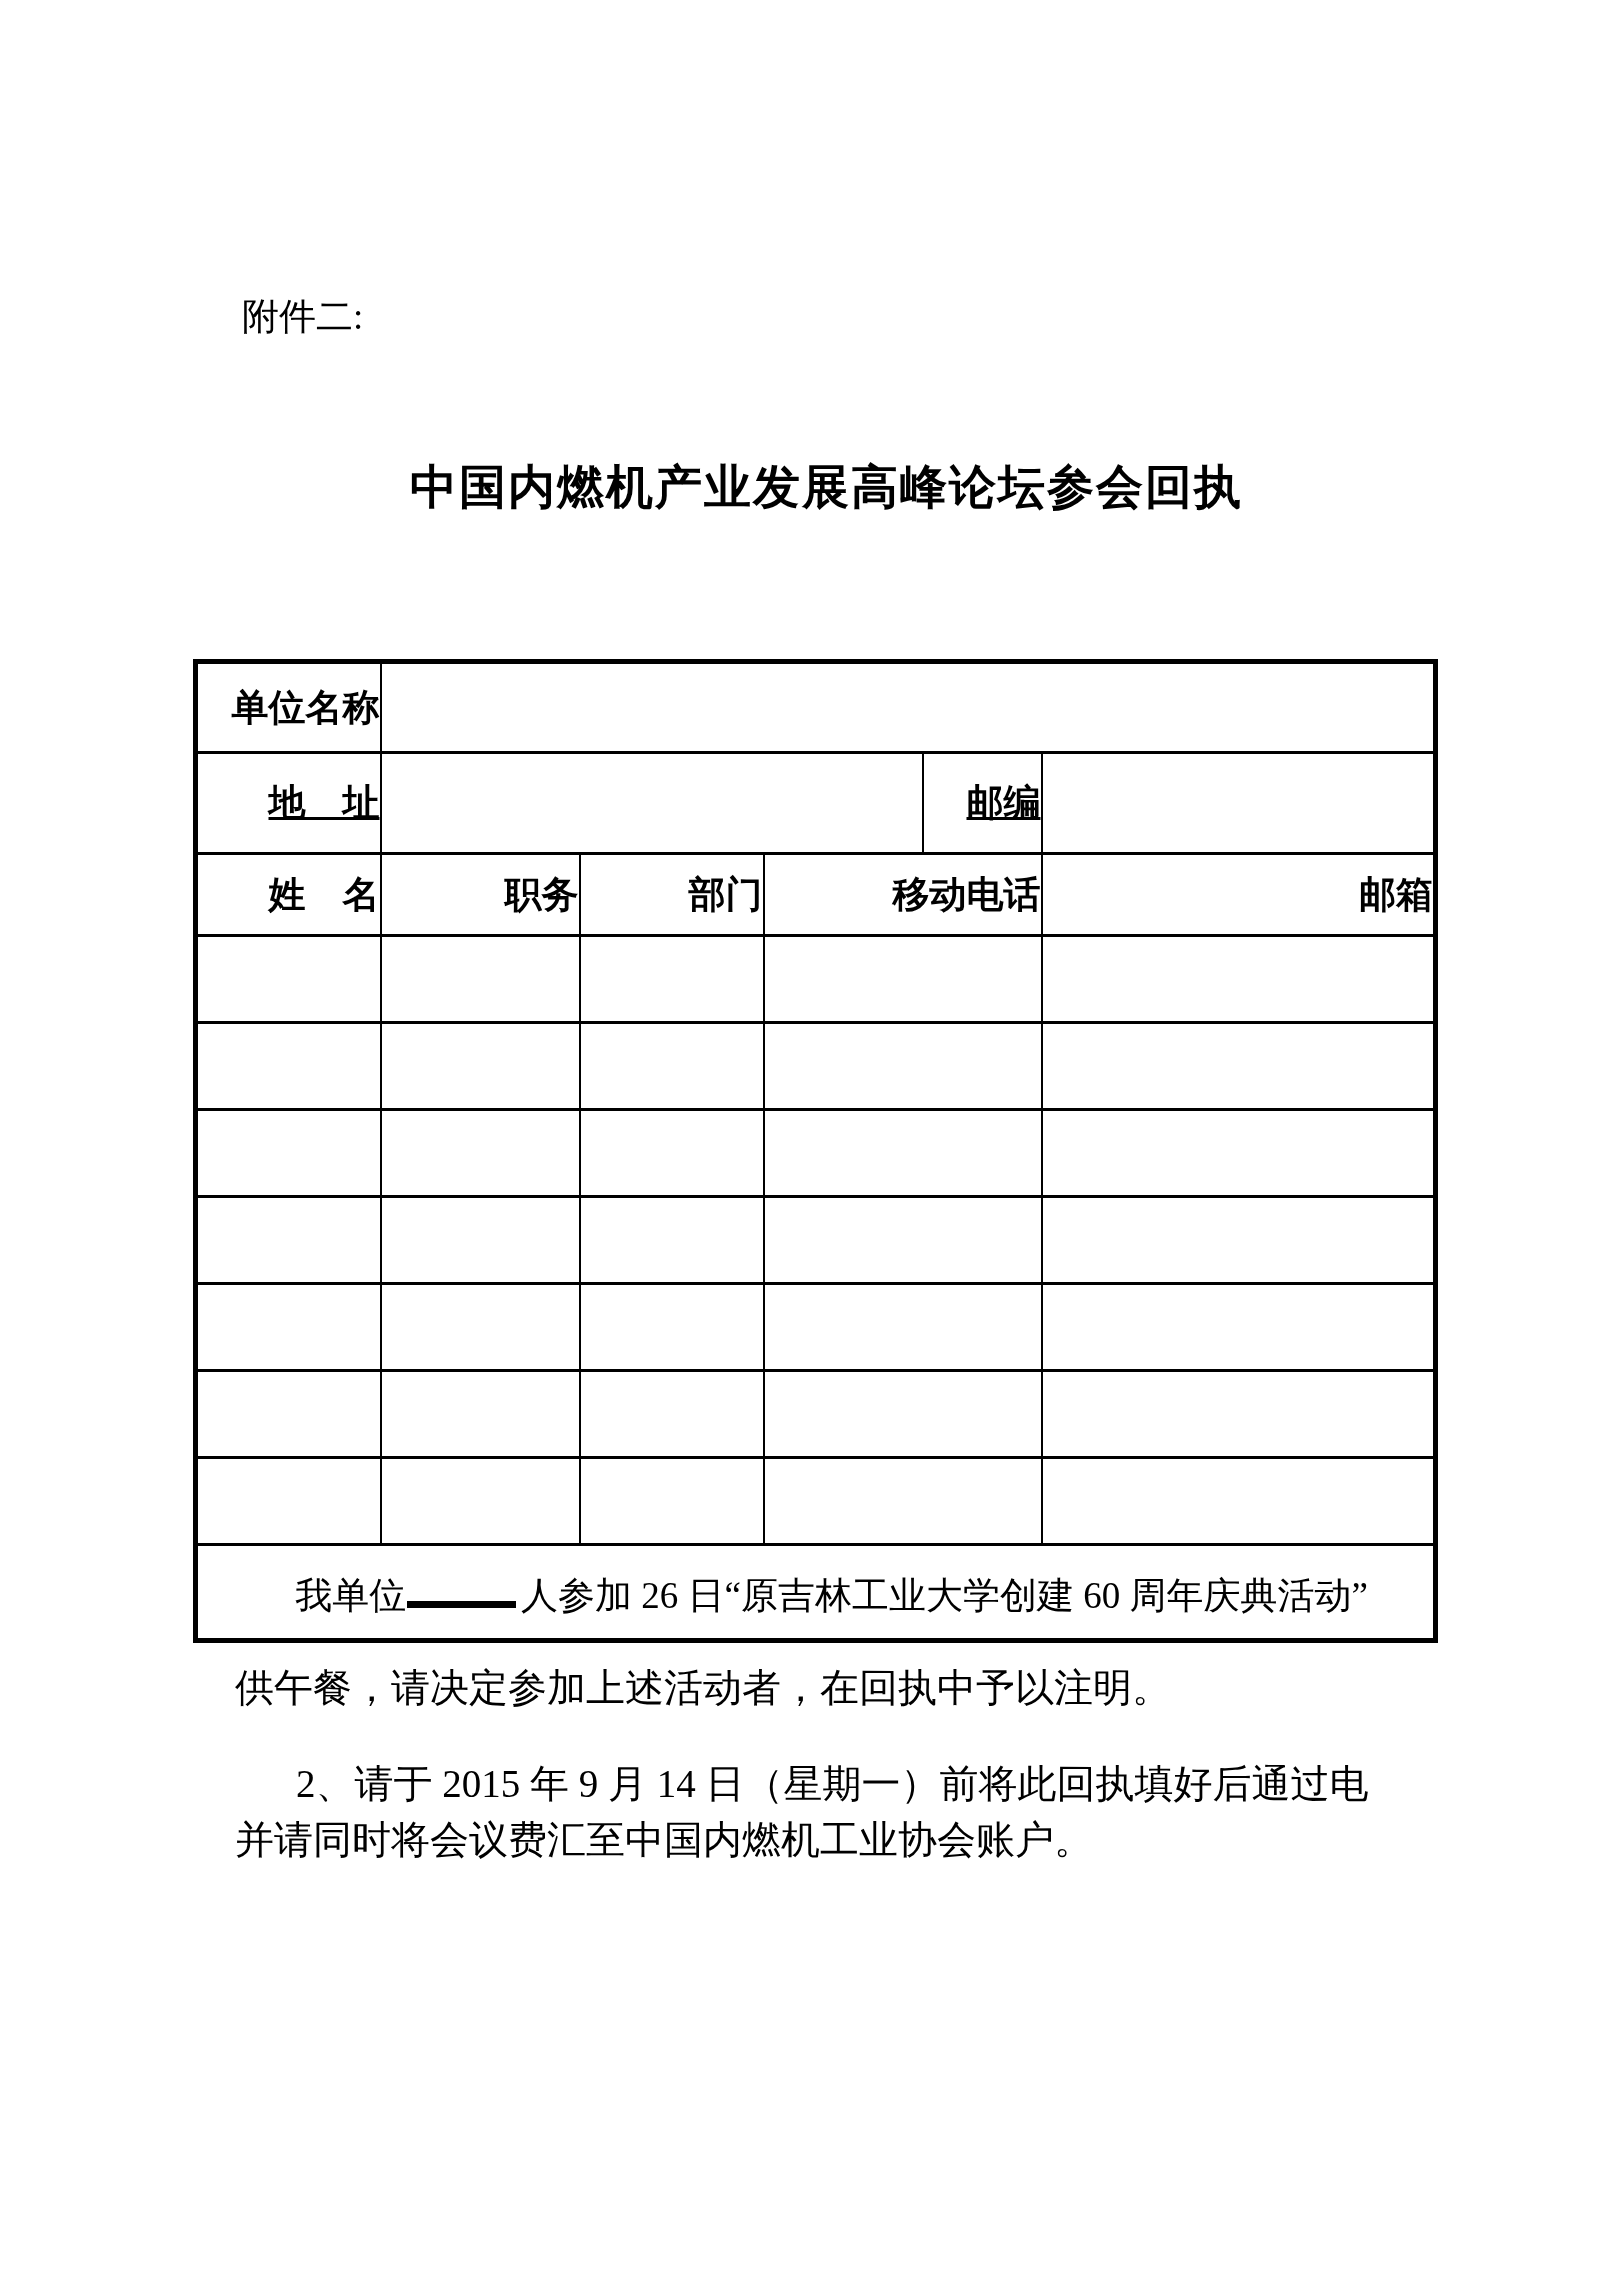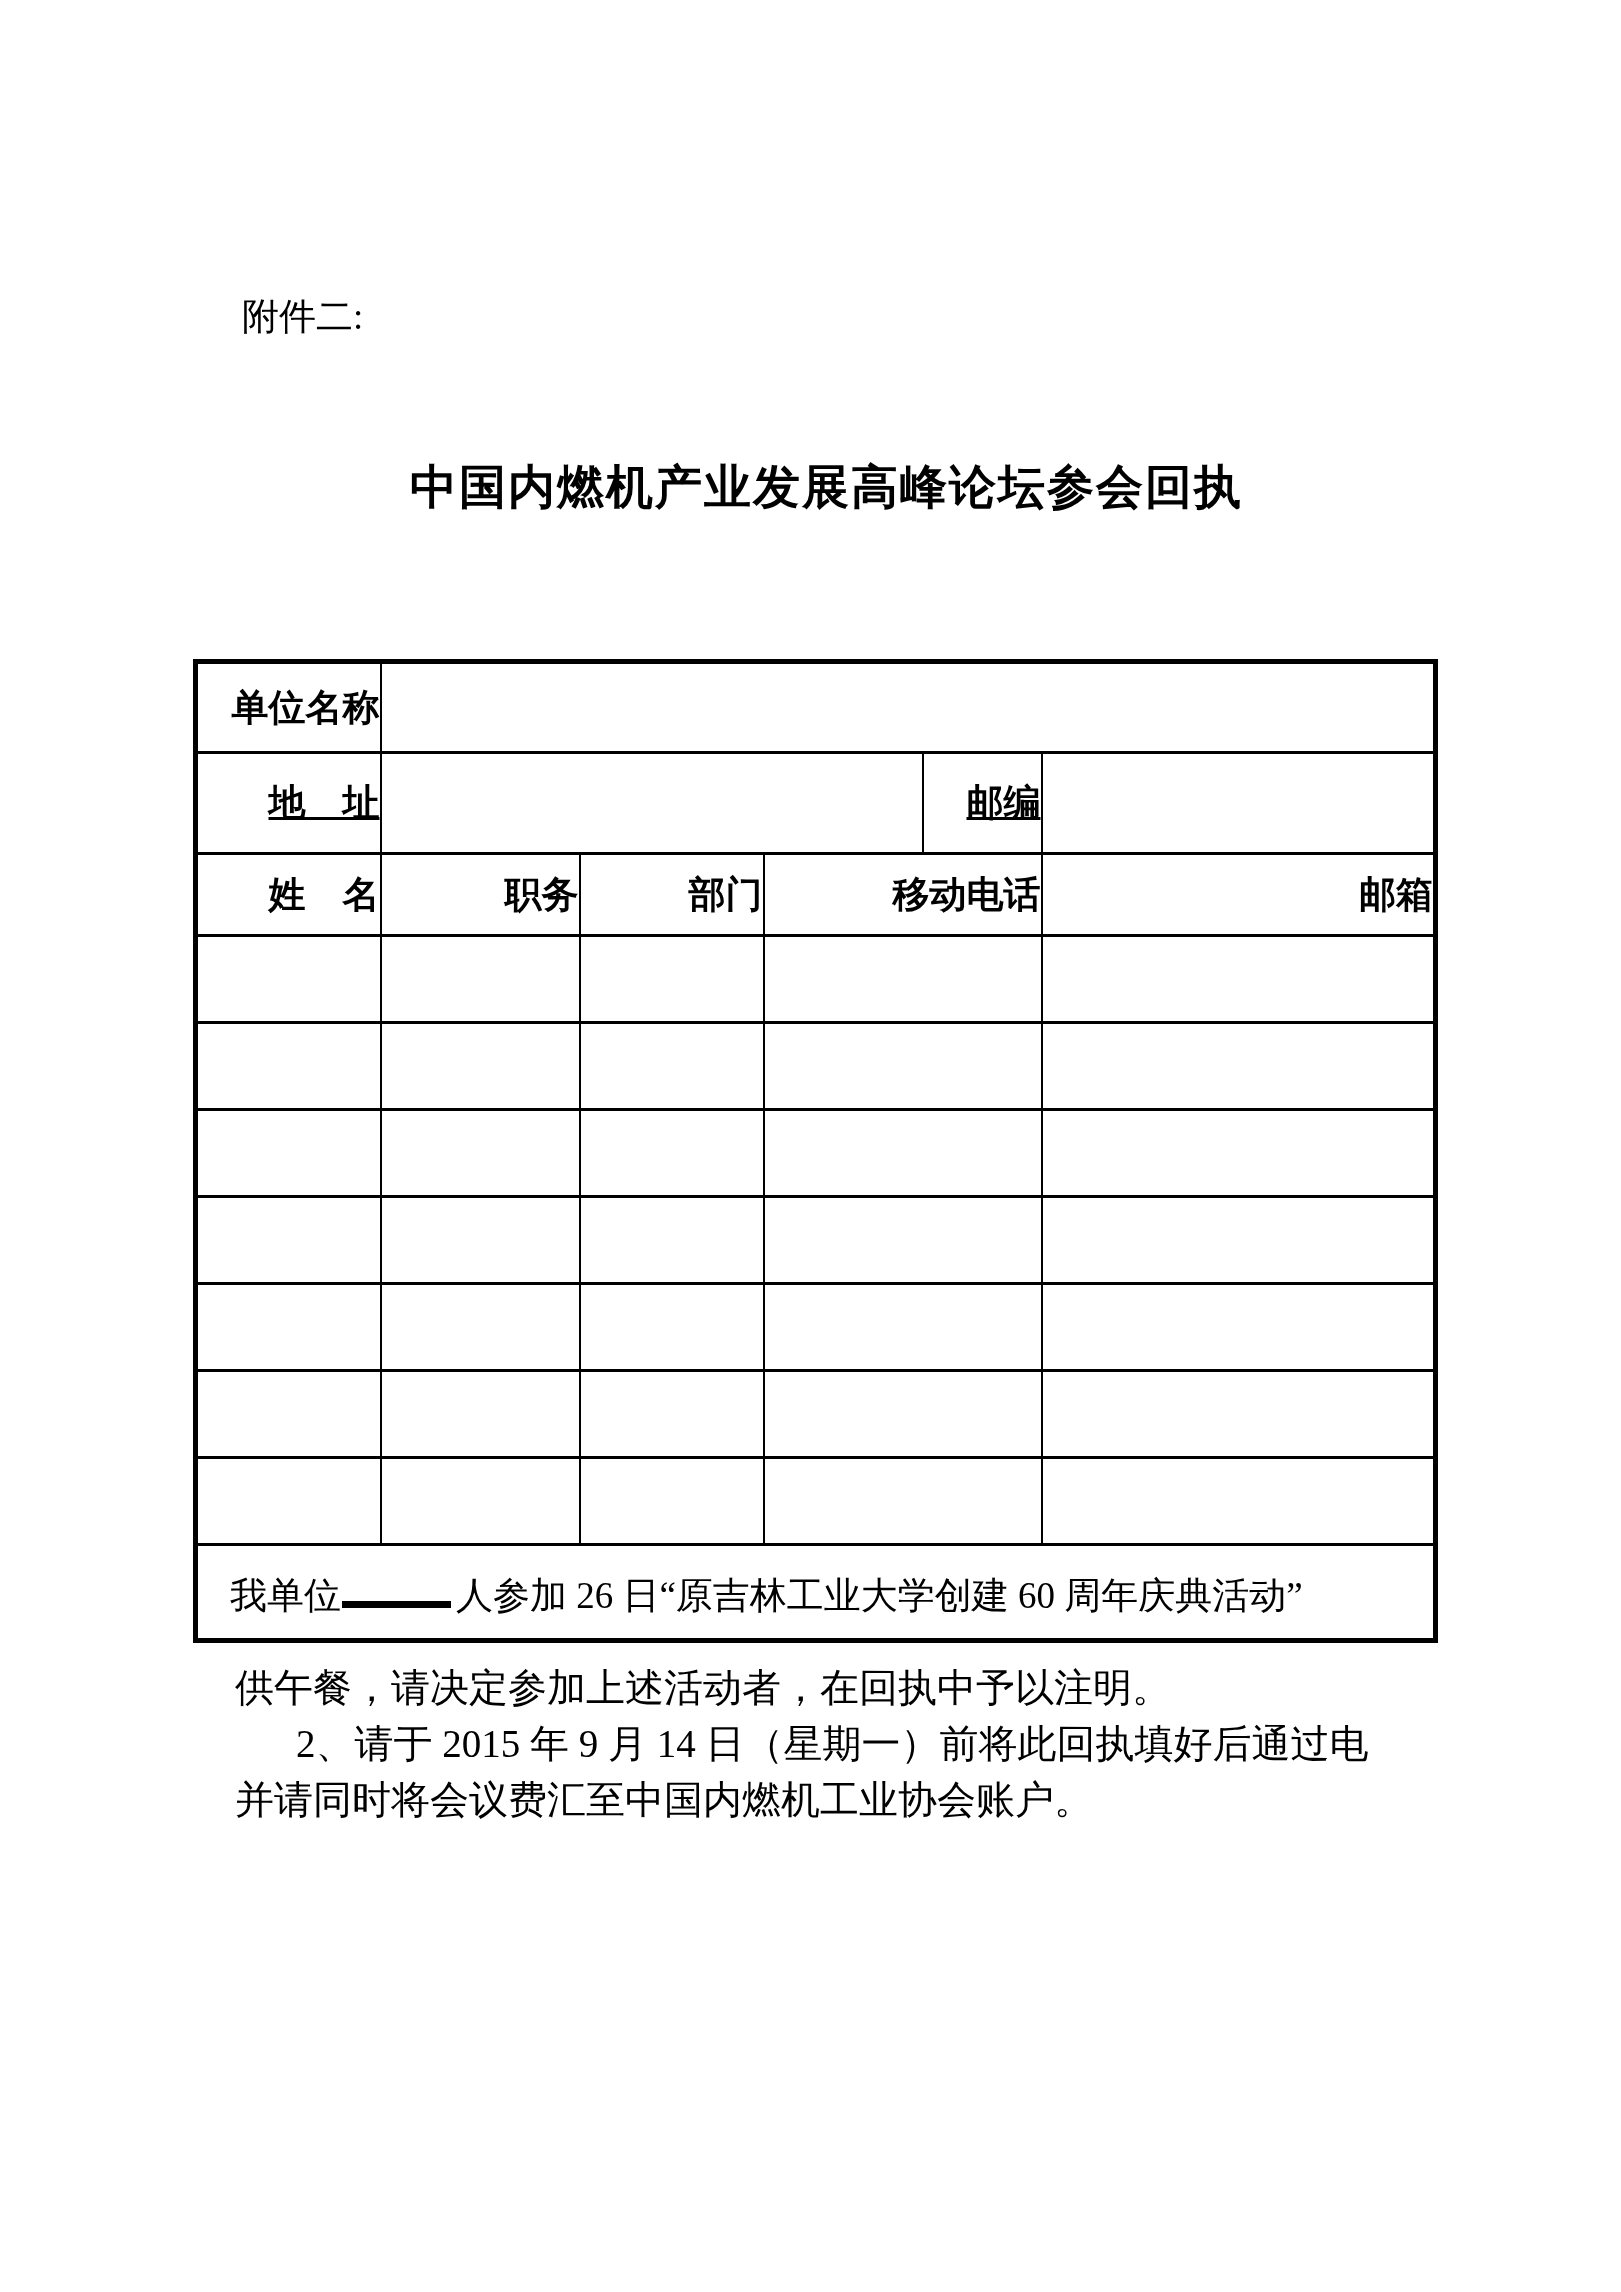--- a/index.html
+++ b/index.html
@@ -49,41 +49,41 @@
     vertical-align: middle;
   }
   .input-cell { background: #ffffff; }
   .row-org  { height: 91px; }
   .row-addr { height: 101px; text-decoration: underline; }
   .row-head { height: 82px; }
   .blank-row { height: 87px; }
   .row-foot { height: 96px; }
   .footer-cell {
     font-size: 37px;
-    text-align: left;
+    text-align: center;
     vertical-align: middle;
     padding-left: 32px !important;
   }
   .blank-line {
     display: inline-block;
     width: 109px;
     height: 1em;
     border-bottom: 7.8px solid #000;
     margin: 0 4.9px 0 1px;
     vertical-align: baseline;
   }
   .notes {
     position: absolute;
     left: 235px; top: 1660px;
     width: 1274px;
     font-size: 39px;
     line-height: 56px;
   }
   .note-line { white-space: nowrap; }
-  .para2 { }
+  .para2 { margin-top: 40px; }
   .para2-first { padding-left: 61px; }
 </style>
 </head>
 <body>
 
 <div class="page">
 
   <div class="attach-label">附件二:</div>
 
   <h1 class="doc-title">中国内燃机产业发展高峰论坛参会回执</h1>

